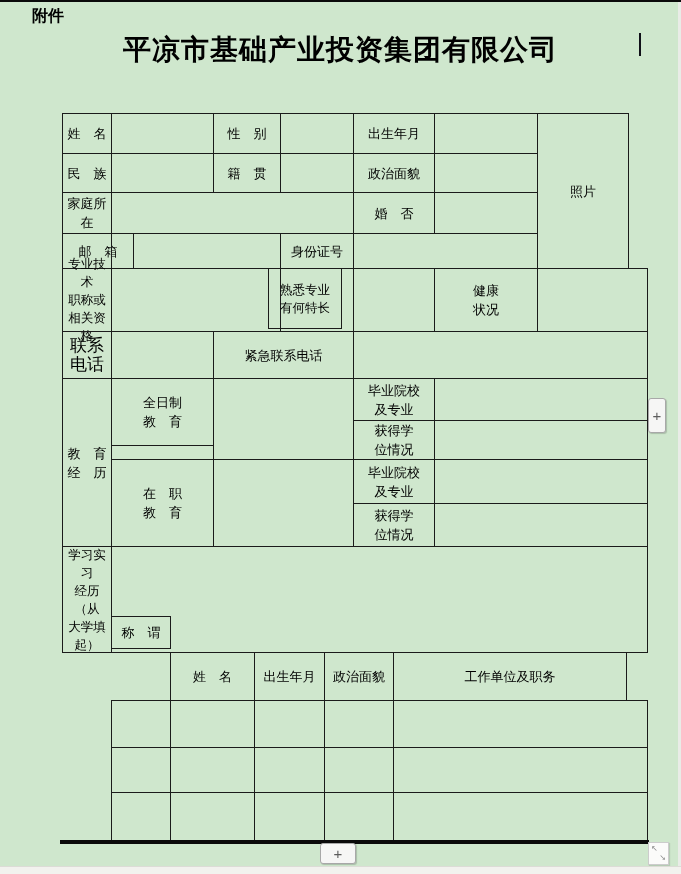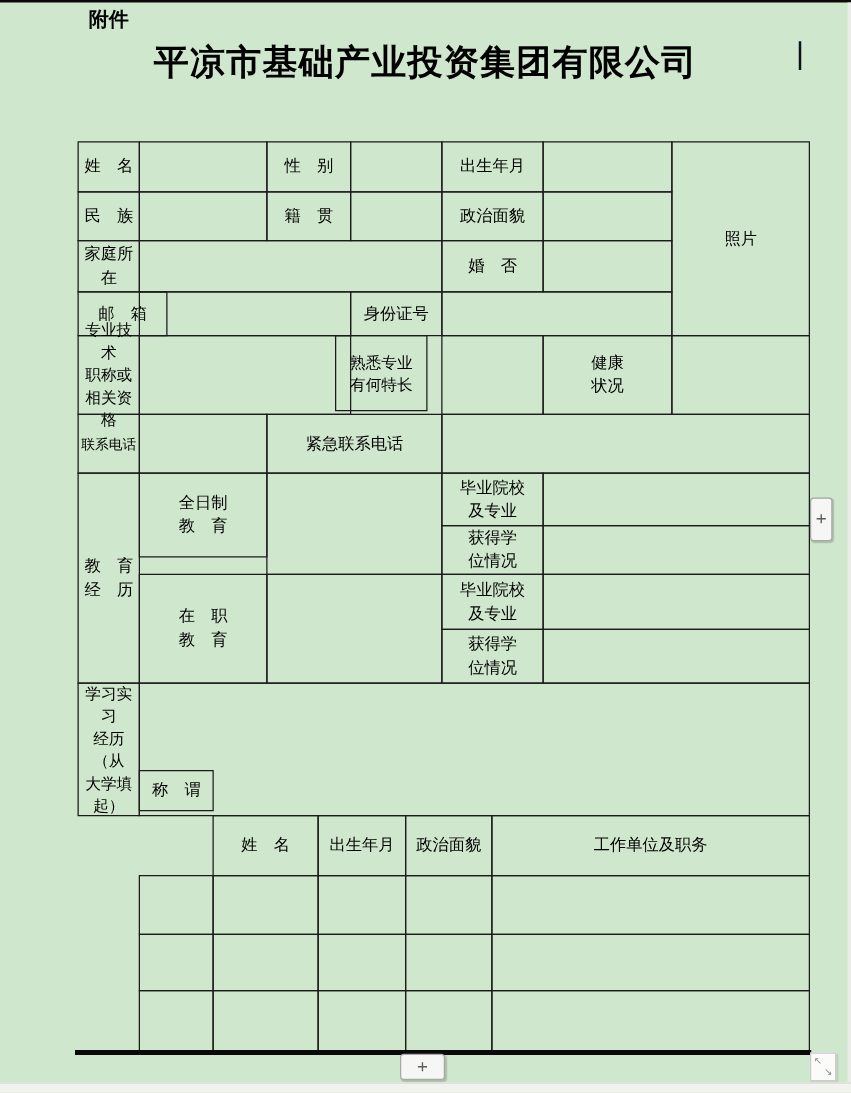--- a/index.html
+++ b/index.html
@@ -1,21 +1,21 @@
 <!DOCTYPE html>
 <html><head>
 <meta charset="utf-8">
 <style>
   html,body{margin:0;padding:0;}
   body{width:681px;height:874px;font-family:"DejaVu Serif","Liberation Serif",serif;}
   .page{position:relative;width:681px;height:874px;background:#cfe7cd;overflow:hidden;}
   .top-edge{position:absolute;left:0;top:0;width:681px;height:2px;background:#0a0a0a;}
   .bottom-strip{position:absolute;left:0;top:866px;width:681px;height:8px;background:#f2f2ee;border-top:1px solid #dcdcd6;}
   .right-edge{position:absolute;right:0;top:2px;width:3px;height:864px;background:#e9ece7;}
-  .attachment{position:absolute;left:32px;top:6px;font-family:"Liberation Sans","DejaVu Sans",sans-serif;font-weight:bold;font-size:16px;color:#000;margin-left:39px;}
+  .attachment{position:absolute;left:32px;top:6px;font-family:"Liberation Sans","DejaVu Sans",sans-serif;font-weight:bold;font-size:16px;color:#000;}
   .title{position:absolute;left:0;width:681px;text-align:center;font-weight:bold;color:#000;
          font-family:"DejaVu Serif","Liberation Serif",serif;font-size:28px;letter-spacing:1px;line-height:40px;}
   .title1{top:30px;}
   .title2{top:74px;}
   .text-cursor{position:absolute;left:639px;top:33px;width:2px;height:23px;background:#101018;}
   .cell{position:absolute;box-sizing:border-box;border:1px solid #1b1b1b;
         display:flex;align-items:center;justify-content:center;text-align:center;
         white-space:pre-line;font-size:13px;line-height:19px;color:#000;
         font-family:"DejaVu Serif","Liberation Serif",serif;}
   .sm{font-size:12.5px;line-height:18px;}
@@ -43,21 +43,21 @@
   <div class="attachment">附件</div>
   <div class="title title1">平凉市基础产业投资集团有限公司</div>
   <div class="text-cursor"></div>
 
   <div class="cell" style="left:62px;top:113px;width:50px;height:41px">姓　名</div>
   <div class="cell" style="left:111px;top:113px;width:103px;height:41px"></div>
   <div class="cell" style="left:213px;top:113px;width:68px;height:41px">性　别</div>
   <div class="cell" style="left:280px;top:113px;width:74px;height:41px"></div>
   <div class="cell" style="left:353px;top:113px;width:82px;height:41px">出生年月</div>
   <div class="cell" style="left:434px;top:113px;width:104px;height:41px"></div>
-  <div class="cell" style="left:537px;top:113px;width:111px;height:156px">照片</div>
+  <div class="cell" style="left:537px;top:113px;width:92px;height:156px">照片</div>
 
   <div class="cell" style="left:62px;top:153px;width:50px;height:40px">民　族</div>
   <div class="cell" style="left:111px;top:153px;width:103px;height:40px"></div>
   <div class="cell" style="left:213px;top:153px;width:68px;height:40px">籍　贯</div>
   <div class="cell" style="left:280px;top:153px;width:74px;height:40px"></div>
   <div class="cell" style="left:353px;top:153px;width:82px;height:40px">政治面貌</div>
   <div class="cell" style="left:434px;top:153px;width:104px;height:40px"></div>
 
   <div class="cell" style="left:62px;top:192px;width:50px;height:42px">家庭所在</div>
   <div class="cell" style="left:111px;top:192px;width:243px;height:42px"></div>
@@ -73,21 +73,21 @@
 职称或
 相关资格</div>
   <div class="cell" style="left:111px;top:268px;width:170px;height:64px"></div>
   <div class="cell sm" style="left:268px;top:268px;width:74px;height:61px">熟悉专业
 有何特长</div>
   <div class="cell" style="left:353px;top:268px;width:82px;height:64px"></div>
   <div class="cell" style="left:434px;top:268px;width:104px;height:64px">健康
 状况</div>
   <div class="cell" style="left:537px;top:268px;width:111px;height:64px"></div>
 
-  <div class="cell" style="left:62px;top:331px;width:50px;height:48px;font-size:11px">联系电话</div>
+  <div class="cell" style="left:62px;top:331px;width:50px;height:48px;font-size:17px">联系电话</div>
   <div class="cell" style="left:111px;top:331px;width:103px;height:48px"></div>
   <div class="cell" style="left:213px;top:331px;width:141px;height:48px">紧急联系电话</div>
   <div class="cell" style="left:353px;top:331px;width:295px;height:48px"></div>
 
   <div class="cell" style="left:62px;top:378px;width:50px;height:169px">教　育
 经　历</div>
   <div class="cell" style="left:111px;top:378px;width:103px;height:68px">全日制
 教　育</div>
   <div class="cell" style="left:213px;top:378px;width:141px;height:82px"></div>
   <div class="cell" style="left:353px;top:378px;width:82px;height:43px">毕业院校
@@ -108,21 +108,21 @@
 
   <div class="cell sm" style="left:62px;top:546px;width:50px;height:107px">学习实习
 经历（从
 大学填起）</div>
   <div class="cell" style="left:111px;top:546px;width:537px;height:107px"></div>
 
   <div class="cell" style="left:111px;top:616px;width:60px;height:33px">称　谓</div>
   <div class="cell" style="left:170px;top:652px;width:85px;height:49px">姓　名</div>
   <div class="cell" style="left:254px;top:652px;width:71px;height:49px">出生年月</div>
   <div class="cell" style="left:324px;top:652px;width:70px;height:49px">政治面貌</div>
-  <div class="cell" style="left:393px;top:652px;width:255px;height:49px">工作单位及职务</div>
+  <div class="cell" style="left:393px;top:652px;width:234px;height:49px">工作单位及职务</div>
 
   <div class="cell" style="left:111px;top:700px;width:60px;height:48px"></div>
   <div class="cell" style="left:170px;top:700px;width:85px;height:48px"></div>
   <div class="cell" style="left:254px;top:700px;width:71px;height:48px"></div>
   <div class="cell" style="left:324px;top:700px;width:70px;height:48px"></div>
   <div class="cell" style="left:393px;top:700px;width:255px;height:48px"></div>
 
   <div class="cell" style="left:111px;top:747px;width:60px;height:46px"></div>
   <div class="cell" style="left:170px;top:747px;width:85px;height:46px"></div>
   <div class="cell" style="left:254px;top:747px;width:71px;height:46px"></div>

